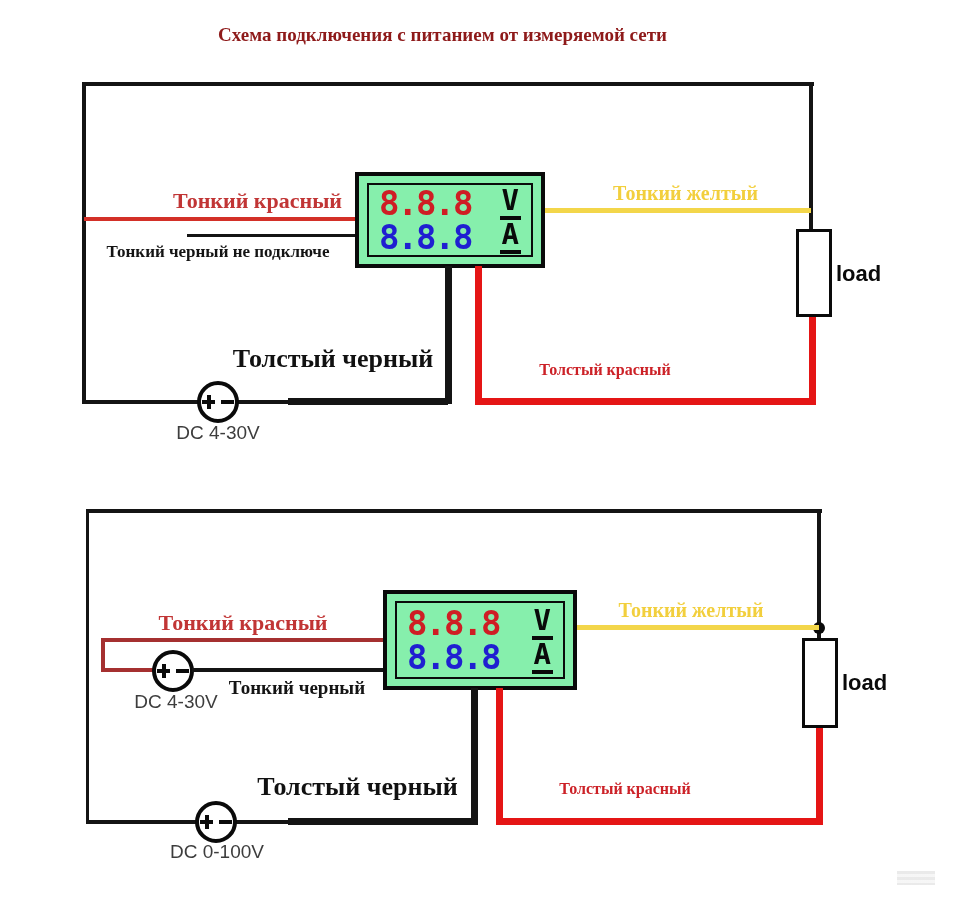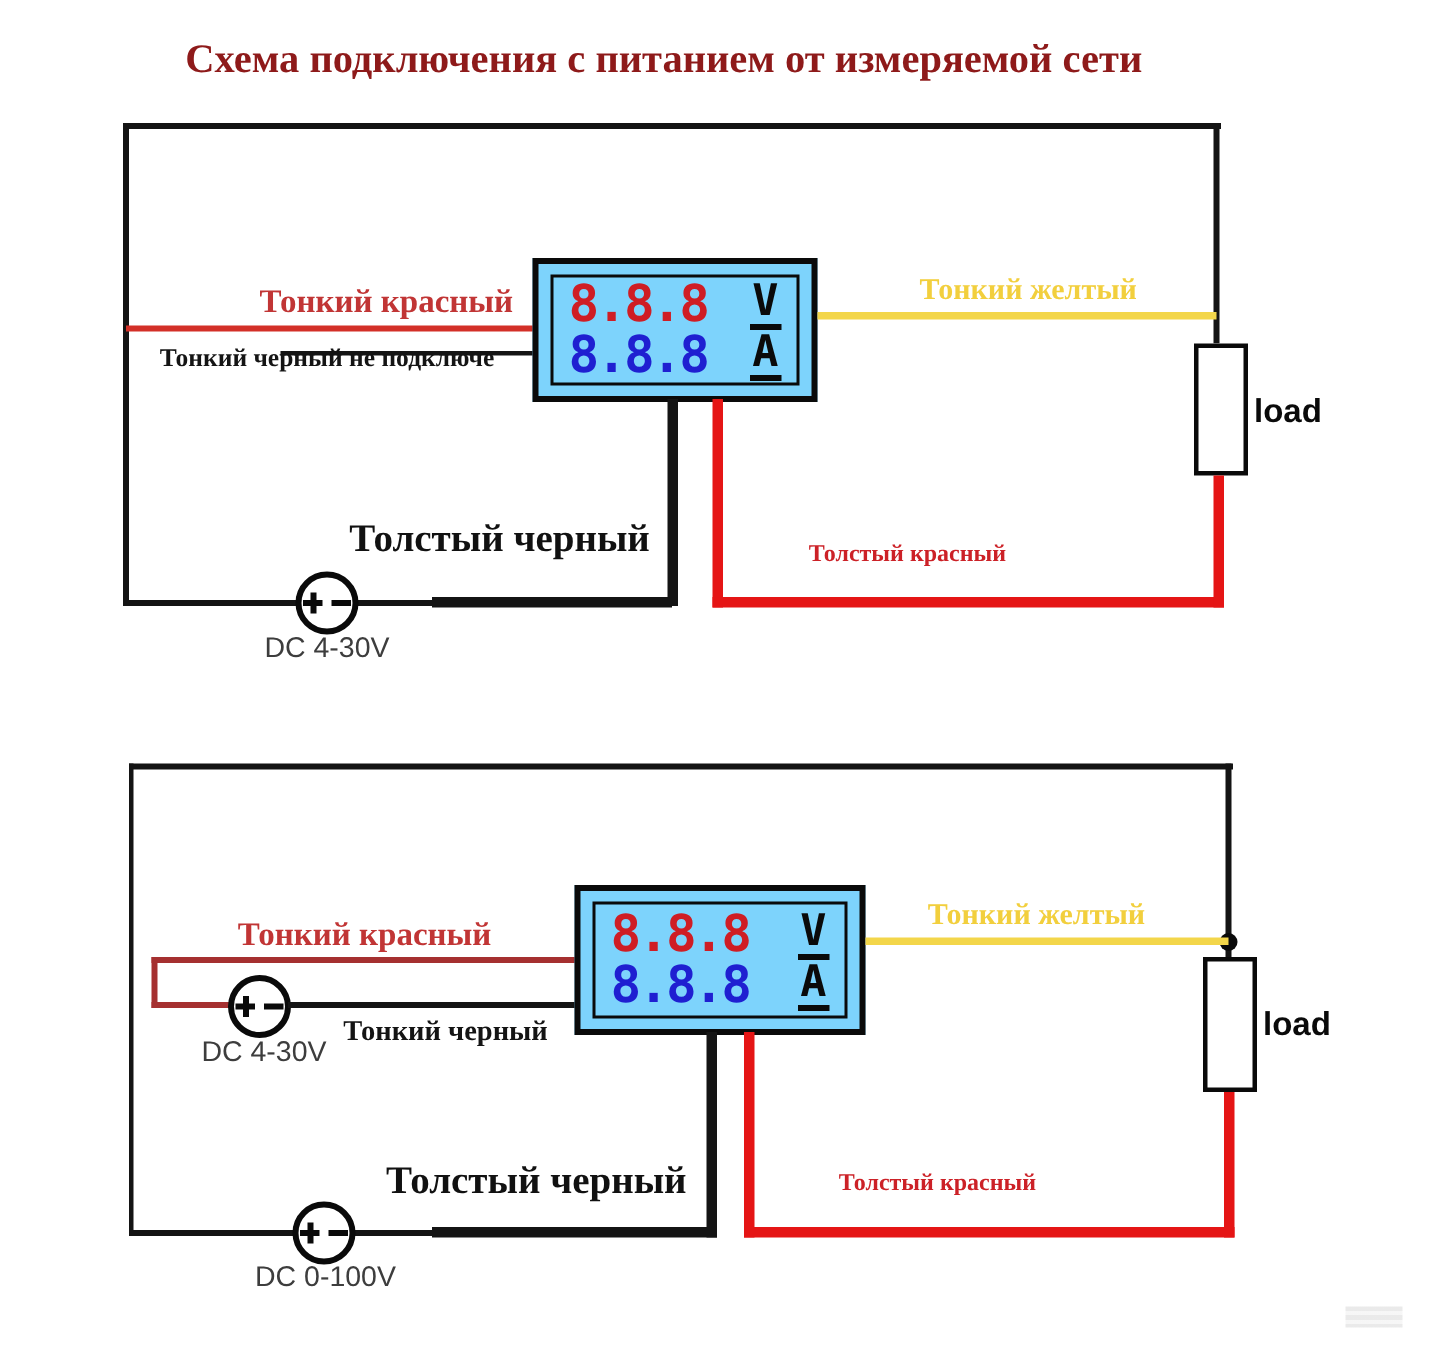--- a/index.html
+++ b/index.html
@@ -1,39 +1,39 @@
 <!DOCTYPE html>
 <html><head>
 <meta charset="utf-8">
 <style>
   html,body{margin:0;padding:0;background:#ffffff;}
   .canvas{position:relative;width:960px;height:900px;background:#ffffff;overflow:hidden;
           font-family:"Liberation Serif","DejaVu Serif",serif;}
   
-  .dtitle{position:absolute;text-align:center;font-weight:bold;font-size:27px;color:#8e1a1a;
+  .dtitle{position:absolute;text-align:center;font-weight:bold;font-size:19px;color:#8e1a1a;
           letter-spacing:0px;white-space:nowrap;}
   
   .wire{position:absolute;background:#141414;}
   .wire.redthin{background:#d33028;}
   .wire.redthin2{background:#a53030;}
   .wire.redthick{background:#e51515;}
   .wire.yellow{background:#f3d64a;}
   
   .lbl{position:absolute;font-weight:bold;text-align:center;white-space:nowrap;line-height:1.1;}
   .lbl.thinred{font-size:22px;color:#c13535;}
   .lbl.thinblack{font-size:17px;color:#141414;}
   .lbl.thinblack2{font-size:19px;color:#141414;font-family:Liberation Serif, serif;}
   .lbl.yellow{font-size:20px;color:#f2cf3d;}
   .lbl.thickblack{font-size:26px;color:#111111;}
   .lbl.thickred{font-size:16px;color:#cc2127;}
   .lbl.dc{font-family:"Liberation Sans","DejaVu Sans",sans-serif;font-weight:normal;
           font-size:19px;color:#3d3d3d;}
   .lbl.load{font-family:Liberation Sans, sans-serif;font-size:22px;color:#0a0a0a;}
   
-  .meter{position:absolute;background:#7dd3fc;border:4px solid #0a0a0a;box-sizing:border-box;}
+  .meter{position:absolute;background:#86efac;border:4px solid #0a0a0a;box-sizing:border-box;}
   .meter-inner{position:absolute;left:8px;right:8px;top:7px;bottom:7px;border:2px solid #0a0a0a;
                display:flex;flex-direction:column;justify-content:center;padding:0 10px;box-sizing:border-box;}
   .meter-row{display:flex;align-items:center;justify-content:space-between;line-height:1;height:34px;}
   .digits{font-family:"DejaVu Sans Mono",monospace;font-weight:bold;font-size:34px;letter-spacing:-2px;}
   .digits.red{color:#cf1d24;}
   .digits.blue{color:#1f1fd1;}
   .unit{font-family:"DejaVu Sans Mono",monospace;font-weight:bold;font-size:29px;color:#0a0a0a;
         border-bottom:4px solid #0a0a0a;padding:0 2px 1px 2px;}
   
   .loadbox{position:absolute;width:36px;height:88px;border:3px solid #0a0a0a;background:#ffffff;box-sizing:border-box;}
@@ -56,21 +56,21 @@
   <div class="dtitle" style="left:0;width:885px;top:24px;">Схема подключения с питанием от измеряемой сети</div>
 
   <div class="wire" style="left:82px;top:82px;width:732px;height:4px;"></div>
   <div class="wire" style="left:82px;top:82px;width:4px;height:322px;"></div>
   <div class="wire" style="left:809px;top:82px;width:4px;height:147px;"></div>
 
   <div class="wire redthin" style="left:84px;top:217px;width:273px;height:4px;"></div>
   <div class="lbl thinred" style="left:160px;top:189px;width:195px;">Тонкий красный</div>
 
   <div class="wire" style="left:187px;top:234px;width:171px;height:3px;"></div>
-  <div class="lbl thinblack" style="left:86px;top:230px;width:264px;">Тонкий черный не подключе</div>
+  <div class="lbl thinblack" style="left:86px;top:243px;width:264px;">Тонкий черный не подключе</div>
 
   <div class="meter" style="left:355px;top:172px;width:190px;height:96px;">
     <div class="meter-inner">
       <div class="meter-row">
         <span class="digits red">8.8.8</span>
         <span class="unit">V</span>
       </div>
       <div class="meter-row">
         <span class="digits blue">8.8.8</span>
         <span class="unit">A</span>

